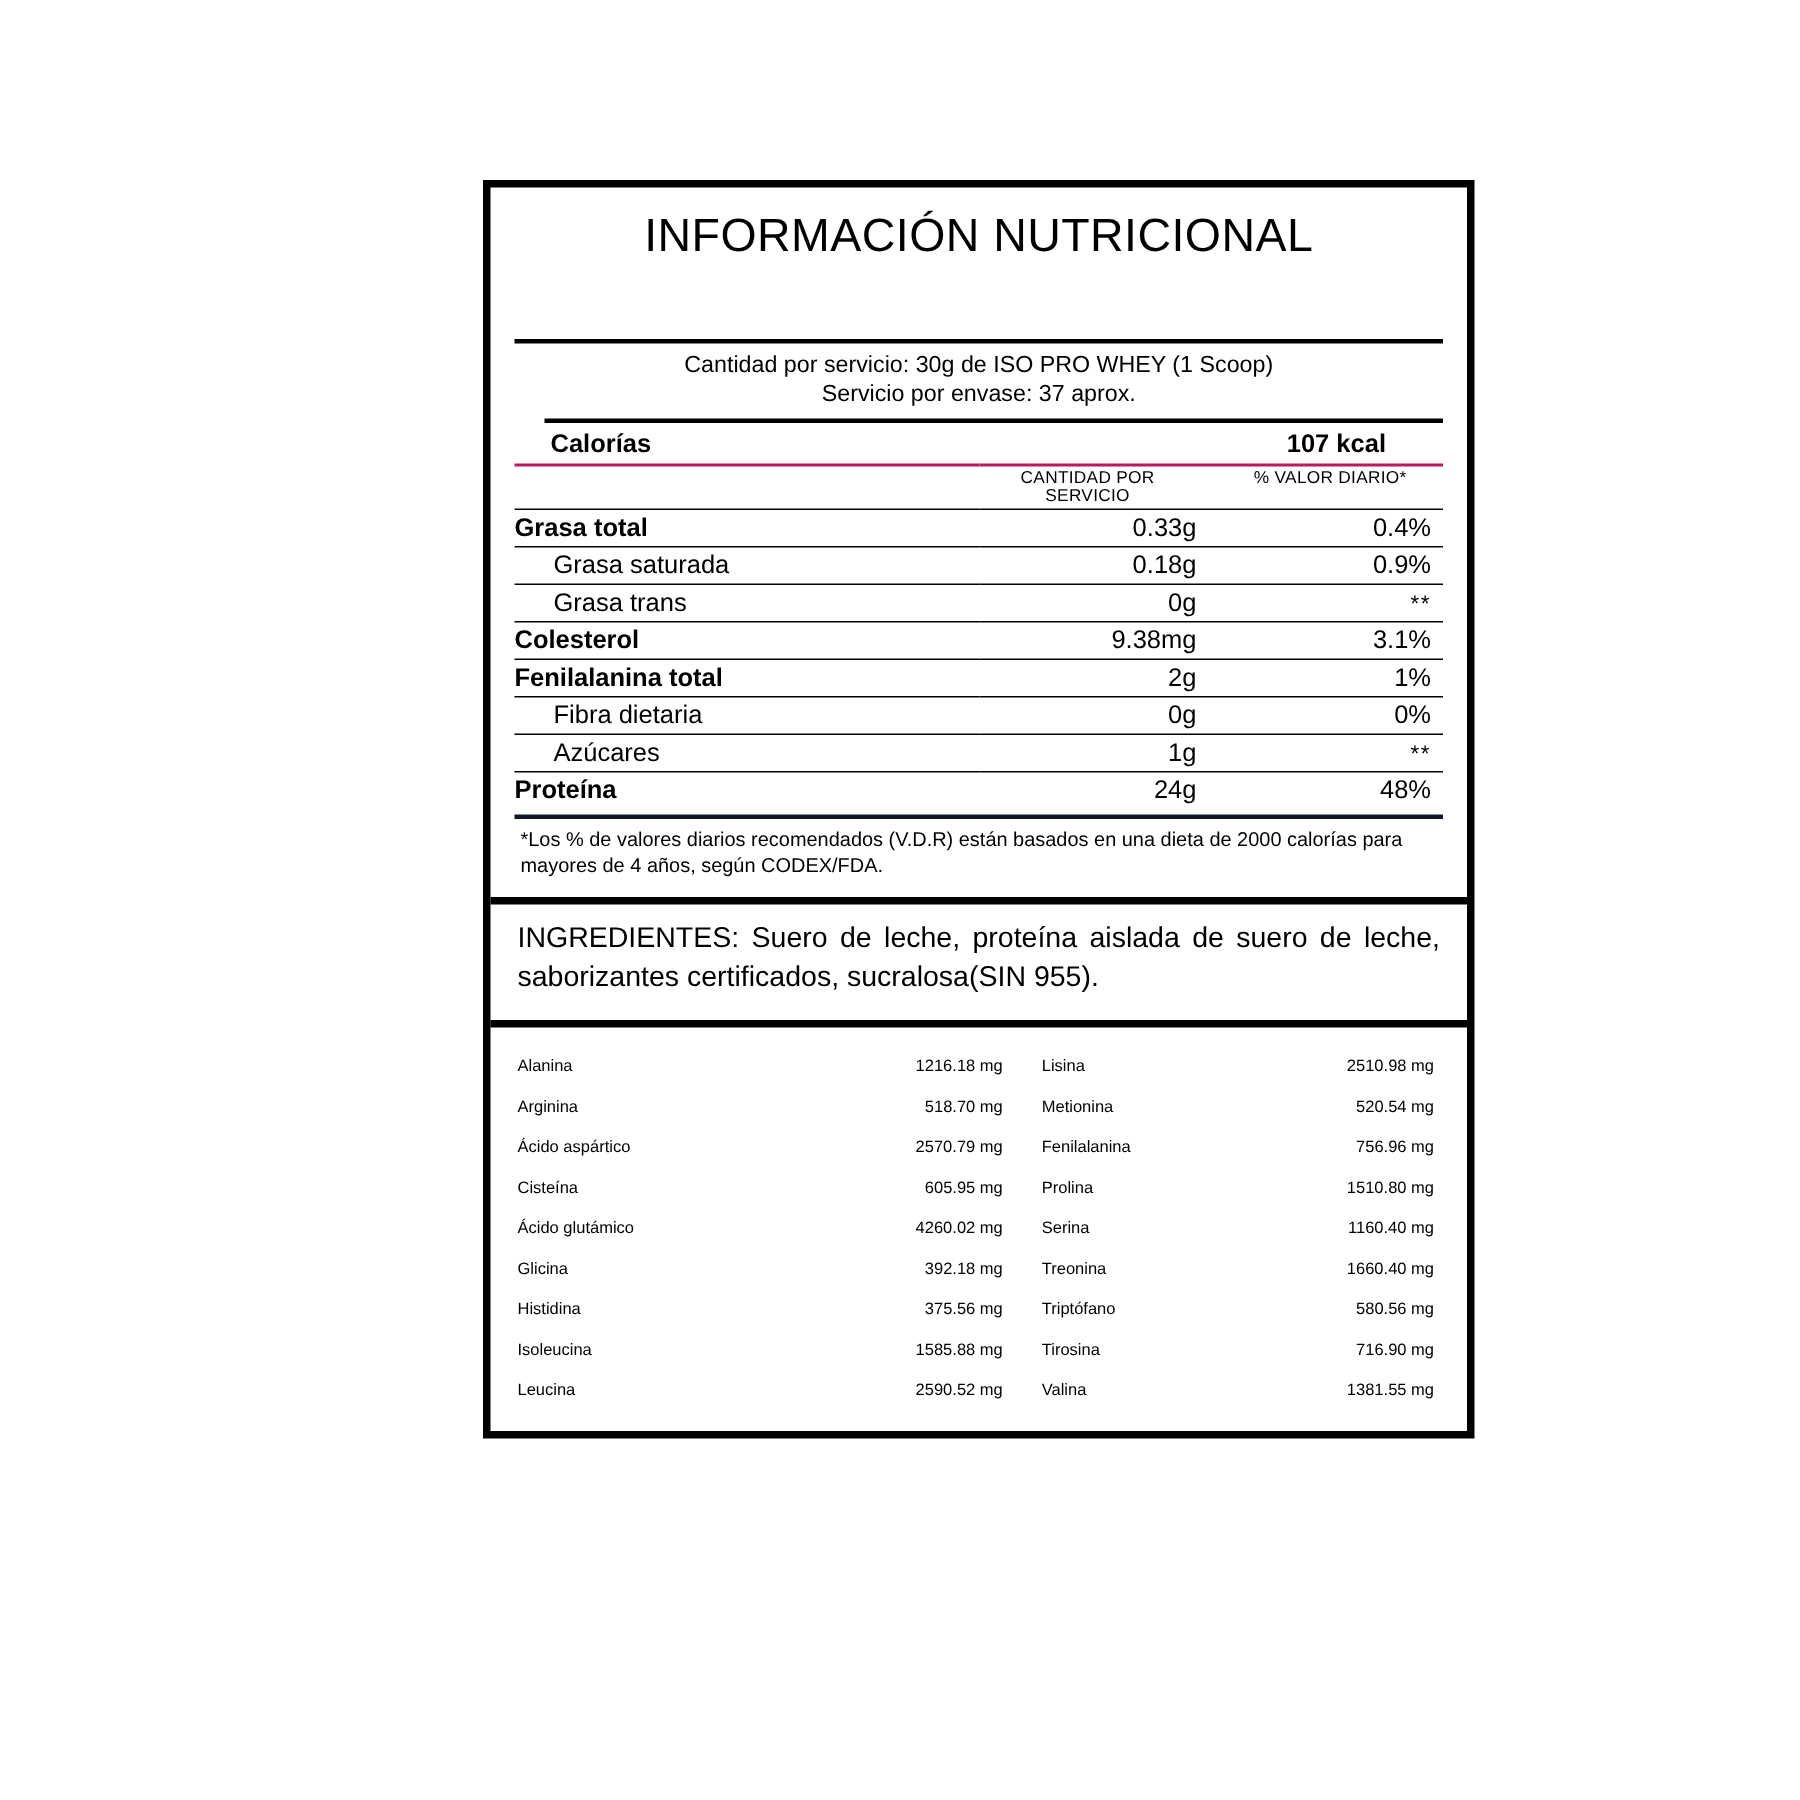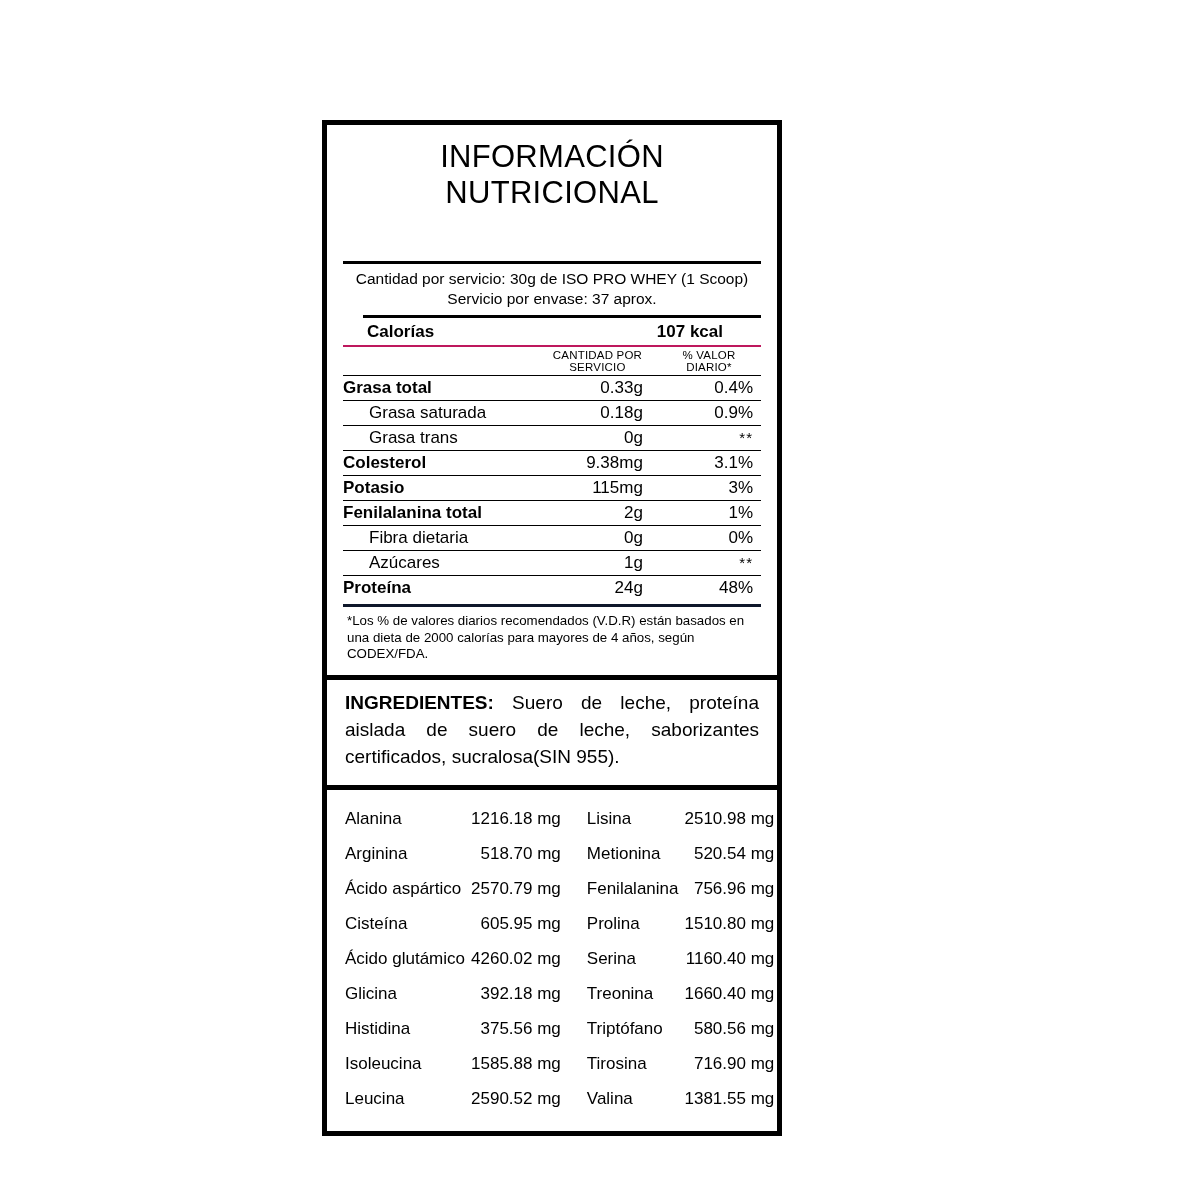--- a/index.html
+++ b/index.html
@@ -11,21 +11,21 @@
     width: 1200px;
     height: 1200px;
     font-family: "Liberation Sans", sans-serif;
     color: #000000;
     position: relative;
   }
   .label {
     position: absolute;
     left: 322px;
     top: 120px;
-    width: 460px;
+    width: 661px;
     box-sizing: border-box;
     border: 5px solid #000;
     background: #fff;
   }
   
   .nutri {
     padding: 10px 16px 8px 16px;
   }
   .title {
     font-size: 31px;
@@ -98,30 +98,30 @@
     background: #000;
   }
 
   
   .ingredients {
     padding: 10px 18px 14px 18px;
     font-size: 19px;
     line-height: 1.42;
     text-align: justify;
   }
-  .ingredients .head { font-weight: 700; margin-top: 40px; }
+  .ingredients .head { font-weight: 400; margin-top: 40px; }
 
   
   .aminos {
     padding: 12px 18px 14px 18px;
   }
   table.aa {
     width: 100%;
     border-collapse: collapse;
-    font-size: 17px;
+    font-size: 11px;
   }
   table.aa td {
     padding: 7.5px 0;
     vertical-align: baseline;
     white-space: nowrap;
   }
   .aa-name { text-align: left; padding-right: 6px !important; }
   .aa-val  { text-align: right; padding-right: 26px !important; }
   .aa-val2 { text-align: right; padding-right: 4px !important; }
 </style>
@@ -164,25 +164,20 @@
       </tr>
       <tr class="line">
         <td class="nm indent">Grasa trans</td>
         <td class="amt">0g</td>
         <td class="dv stars">**</td>
       </tr>
       <tr class="line">
         <td class="nm b">Colesterol</td>
         <td class="amt">9.38mg</td>
         <td class="dv">3.1%</td>
-      </tr>
-      <tr class="line">
-        <td class="nm b">Potasio</td>
-        <td class="amt">115mg</td>
-        <td class="dv">3%</td>
       </tr>
       <tr class="line">
         <td class="nm b">Fenilalanina total</td>
         <td class="amt">2g</td>
         <td class="dv">1%</td>
       </tr>
       <tr class="line">
         <td class="nm indent">Fibra dietaria</td>
         <td class="amt">0g</td>
         <td class="dv">0%</td>

